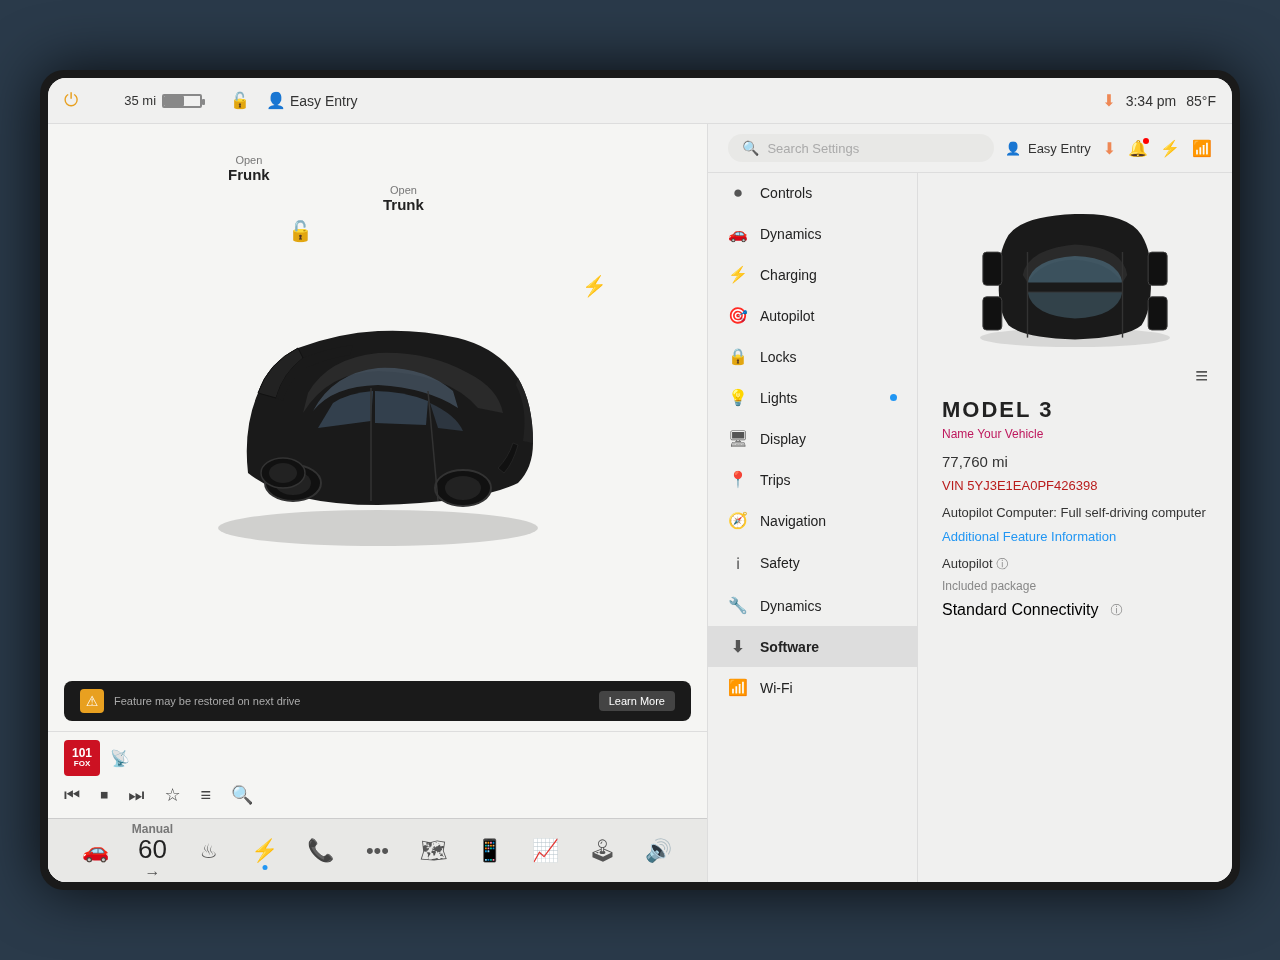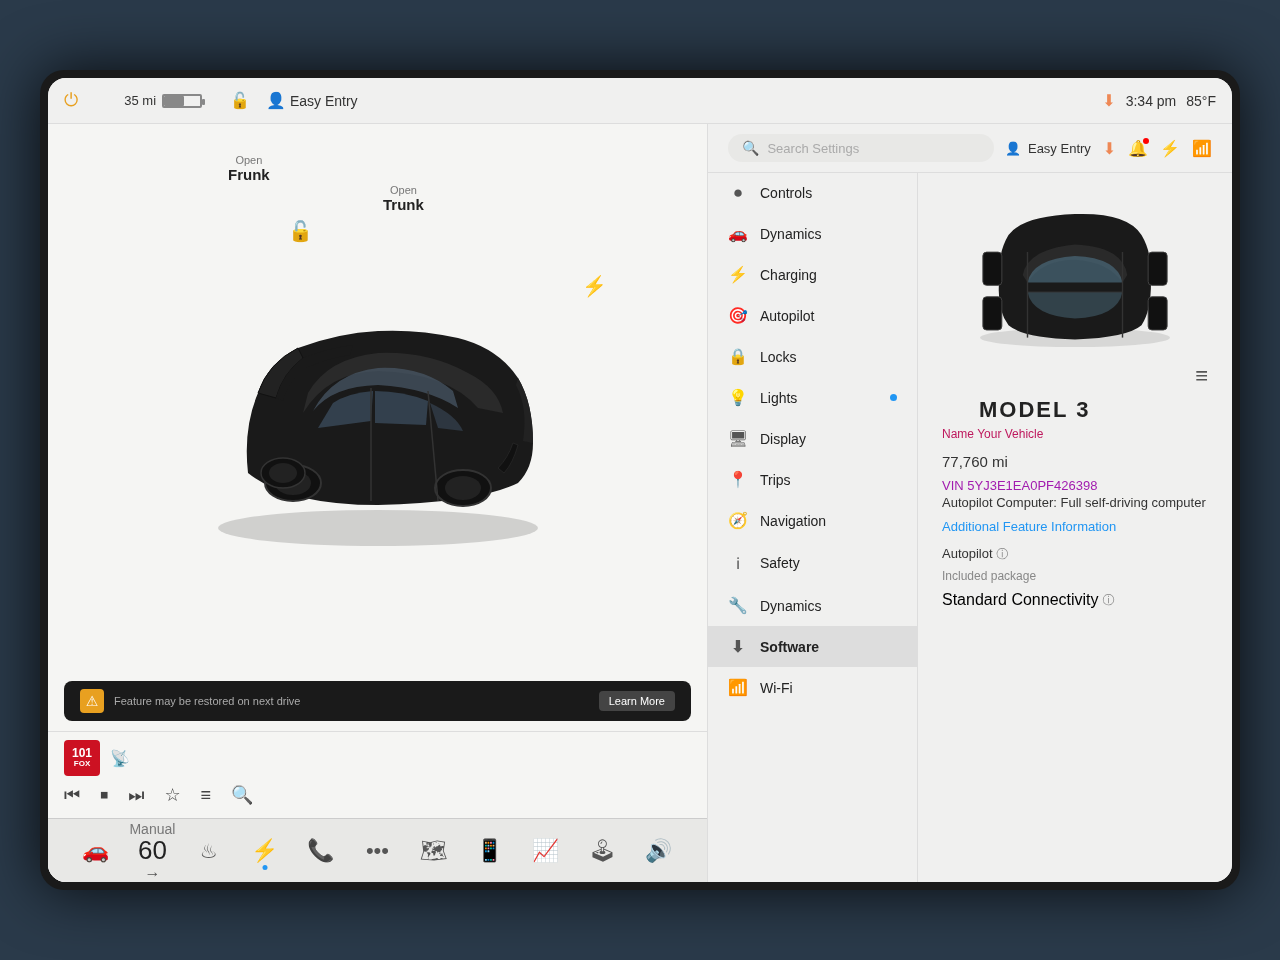--- a/index.html
+++ b/index.html
@@ -273,21 +273,21 @@
       flex-direction: column;
       align-items: center;
       justify-content: center;
       flex: 1;
       height: 100%;
       cursor: pointer;
       position: relative;
     }
     .taskbar-item .tb-icon { font-size: 22px; color: #555; }
     .taskbar-item .tb-speed { font-size: 26px; font-weight: 300; color: #222; line-height: 1; }
-    .taskbar-item .tb-sublabel { font-size: 14px; color: #777; }
+    .taskbar-item .tb-sublabel { font-size: 12px; color: #777; font-weight: bold; }
     .bt-icon-wrap { position: relative; }
     .bt-dot {
       width: 5px; height: 5px;
       background: #2196F3;
       border-radius: 50%;
       position: absolute;
       bottom: -6px;
       left: 50%;
       transform: translateX(-50%);
     }
@@ -394,37 +394,37 @@
       margin-bottom: 8px;
     }
     .menu-icon { font-size: 22px; color: #555; cursor: pointer; }
     .vehicle-model {
       font-size: 22px;
       font-weight: 700;
       letter-spacing: 2px;
       text-transform: uppercase;
       color: #222;
       margin-bottom: 4px;
-      margin-left: 37px;
     }
     .name-vehicle-link {
       font-size: 12px;
       color: #be185d;
       cursor: pointer;
       margin-bottom: 12px;
       display: block;
     }
     .vehicle-mileage {
       font-size: 15px;
       color: #333;
       margin-bottom: 8px;
     }
     .vehicle-vin {
       font-size: 13px;
-      color: #a21caf;
+      color: #b91c1c;
+      margin-bottom: 10px;
     }
     .vehicle-detail {
       font-size: 13px;
       color: #333;
       margin-bottom: 6px;
       line-height: 1.5;
     }
     .vehicle-detail-link {
       font-size: 13px;
       color: #2196F3;
@@ -432,21 +432,21 @@
       margin-bottom: 10px;
       display: block;
     }
     .package-label {
       font-size: 12px;
       color: #888;
     }
     .connectivity-row {
       display: flex;
       align-items: center;
-      gap: 4px;
+      gap: 12px;
       margin-top: 8px;
     }
     .info-icon { font-size: 12px; color: #888; }
   </style>
 </head>
 <body>
 
 <div class="screen-bezel">
   <div class="screen">
 

